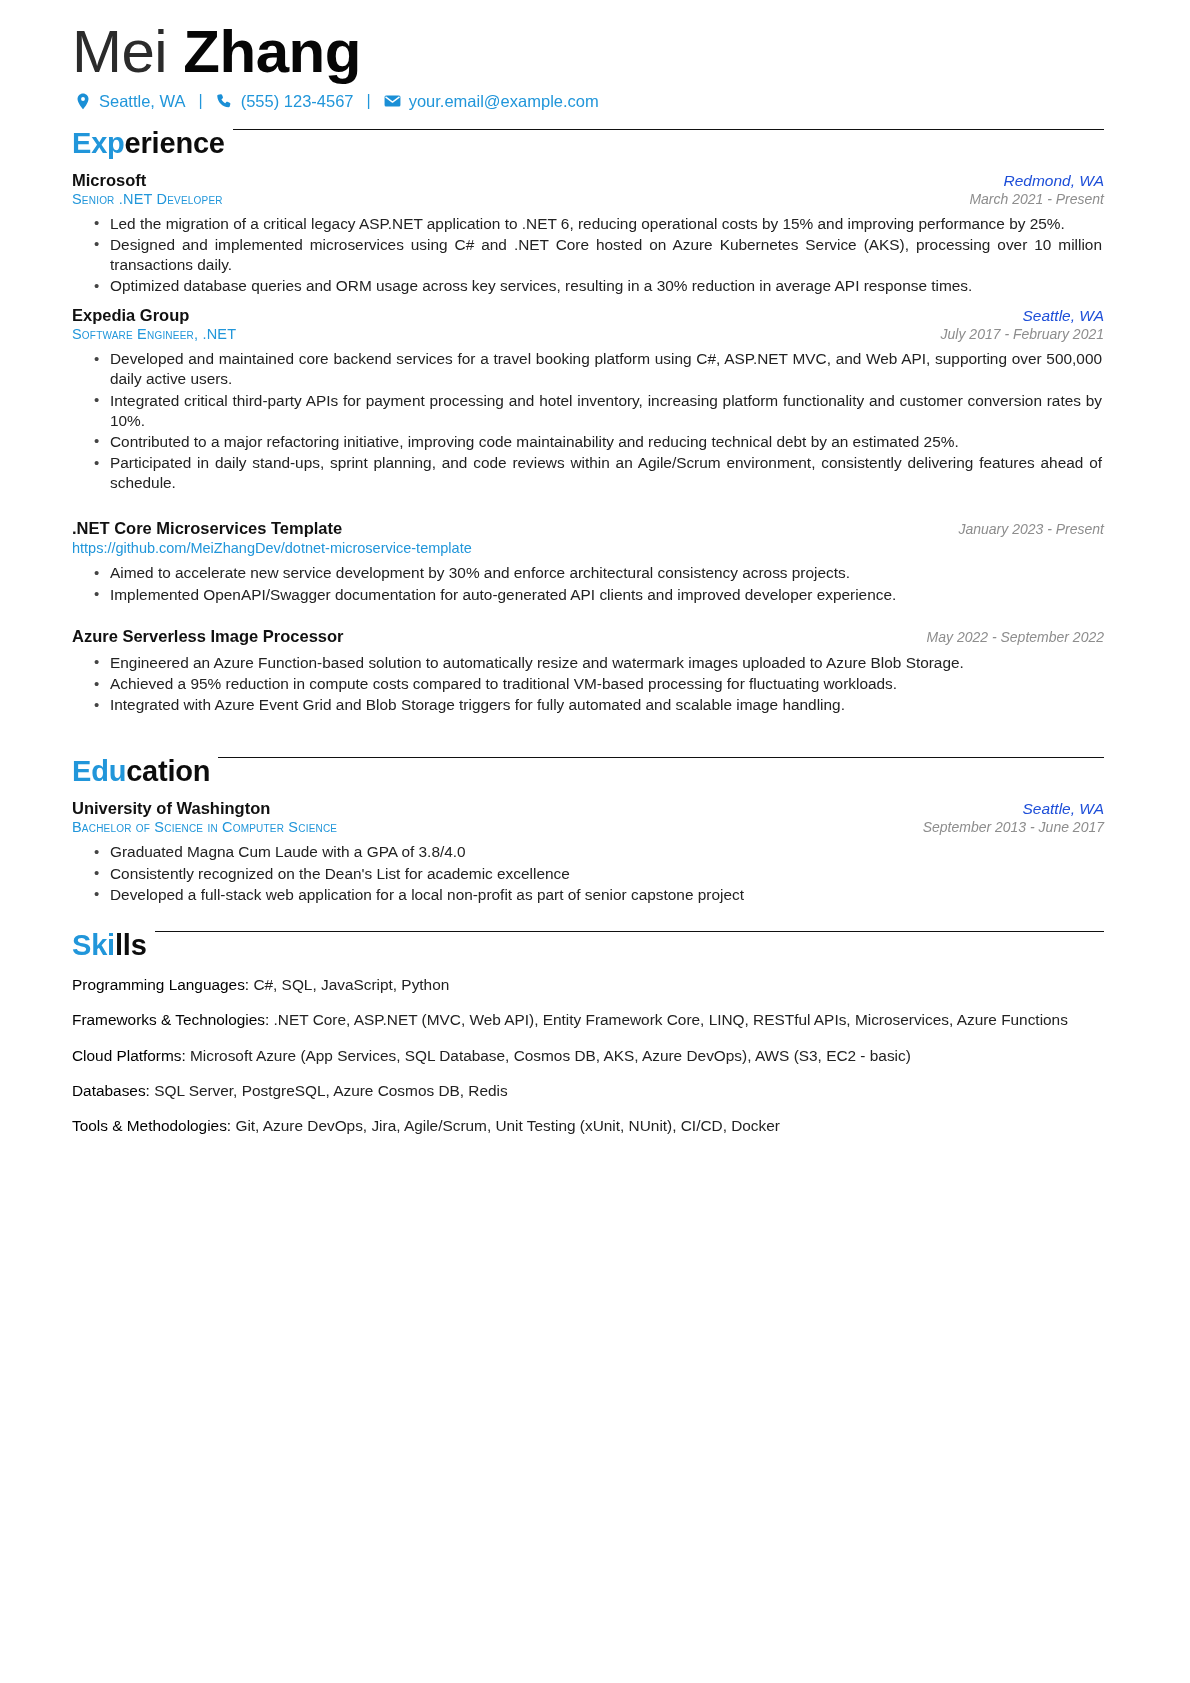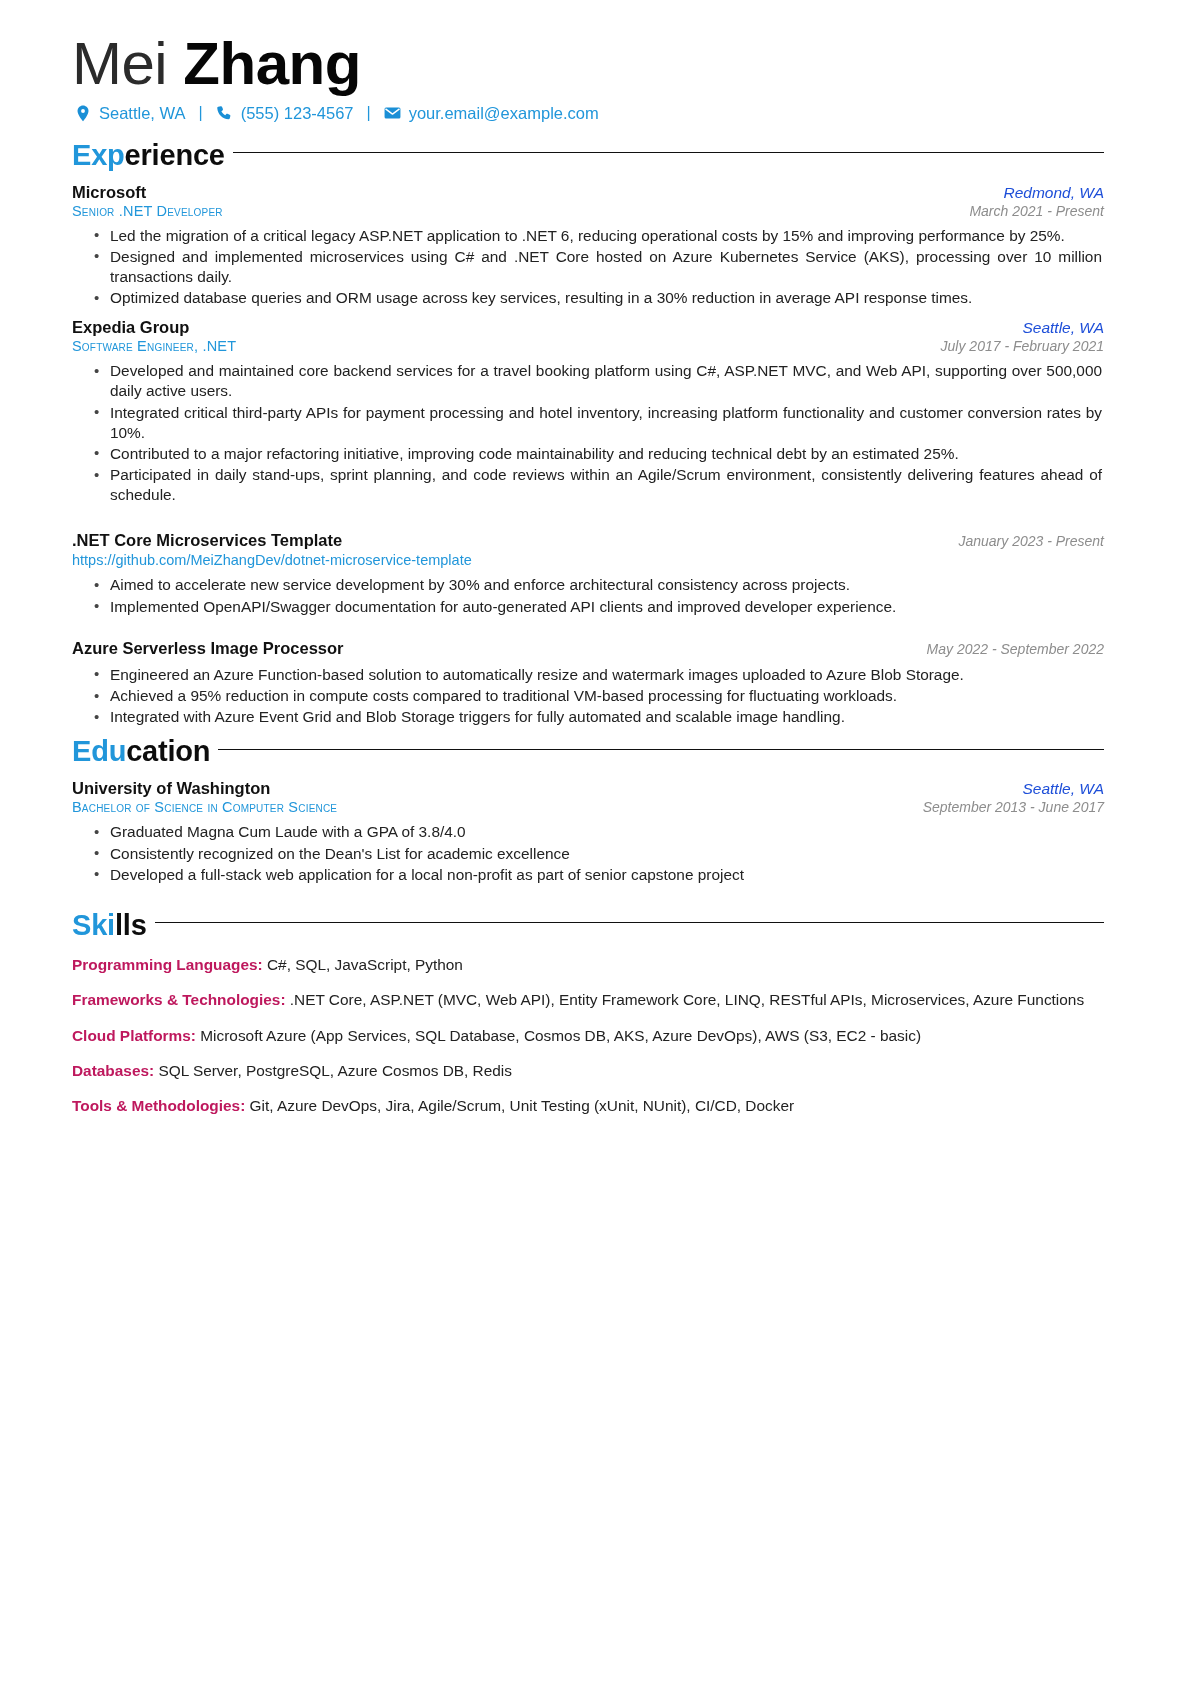--- a/index.html
+++ b/index.html
@@ -11,21 +11,21 @@
     width: 1190px;
     min-height: 1683px;
     font-family: "Liberation Sans", "DejaVu Sans", sans-serif;
     color: #1a1a1a;
     -webkit-font-smoothing: antialiased;
   }
   .page {
     width: 1176px;
     min-height: 1683px;
     box-sizing: border-box;
-    padding: 32px 72px 40px 72px;
+    padding: 20px 72px 40px 72px;
     position: relative;
   }
 
   
   .name {
     font-size: 60px;
     line-height: 1.06;
     letter-spacing: -0.5px;
     margin: 0 0 4px 0;
     color: #111111;
@@ -64,21 +64,21 @@
     color: #1a8fd6;
   }
   .ci-icon svg { display: block; }
 
   
   .section {
     margin-top: 18px;
   }
   .section-head {
     display: flex;
-    align-items: center;
+    align-items: flex-start;
     gap: 0;
     margin: 0 0 9px 0;
   }
   .section-title {
     font-size: 29px;
     font-weight: 700;
     line-height: 1;
     color: #0d0d0d;
     letter-spacing: -0.2px;
     white-space: nowrap;
@@ -160,22 +160,22 @@
 
   
   .skill-row {
     font-size: 15.4px;
     line-height: 1.32;
     color: #222222;
     margin-top: 15px;
   }
   .skill-row:first-of-type { margin-top: 11px; }
   .skill-label {
-    font-weight: 700;
-    color: #be185d;
+    font-weight: 400;
+    color: #000000;
   }
 </style>
 </head>
 <body>
 
 <div class="page">
 
   <div>
     <h1 class="name"><span class="first">Mei</span><span class="last"> Zhang</span></h1>
 
@@ -277,21 +277,21 @@
         <div class="entry-dates plain">May 2022 - September 2022</div>
       </div>
       <ul class="bullets">
         <li>Engineered an Azure Function-based solution to automatically resize and watermark images uploaded to Azure Blob Storage.</li>
         <li>Achieved a 95% reduction in compute costs compared to traditional VM-based processing for fluctuating workloads.</li>
         <li>Integrated with Azure Event Grid and Blob Storage triggers for fully automated and scalable image handling.</li>
       </ul>
     </div>
   </div>
 
-  <div class="section" style="margin-top:10px;">
+  <div class="section" style="margin-top:42px;">
     <div class="section-head">
       <div class="section-title"><span class="accent">Edu</span><span>cation</span></div>
       <div class="section-rule"></div>
     </div>
 
     <div class="entry">
       <div class="entry-row">
         <div class="entry-title">University of Washington</div>
         <div class="entry-location">Seattle, WA</div>
       </div>

